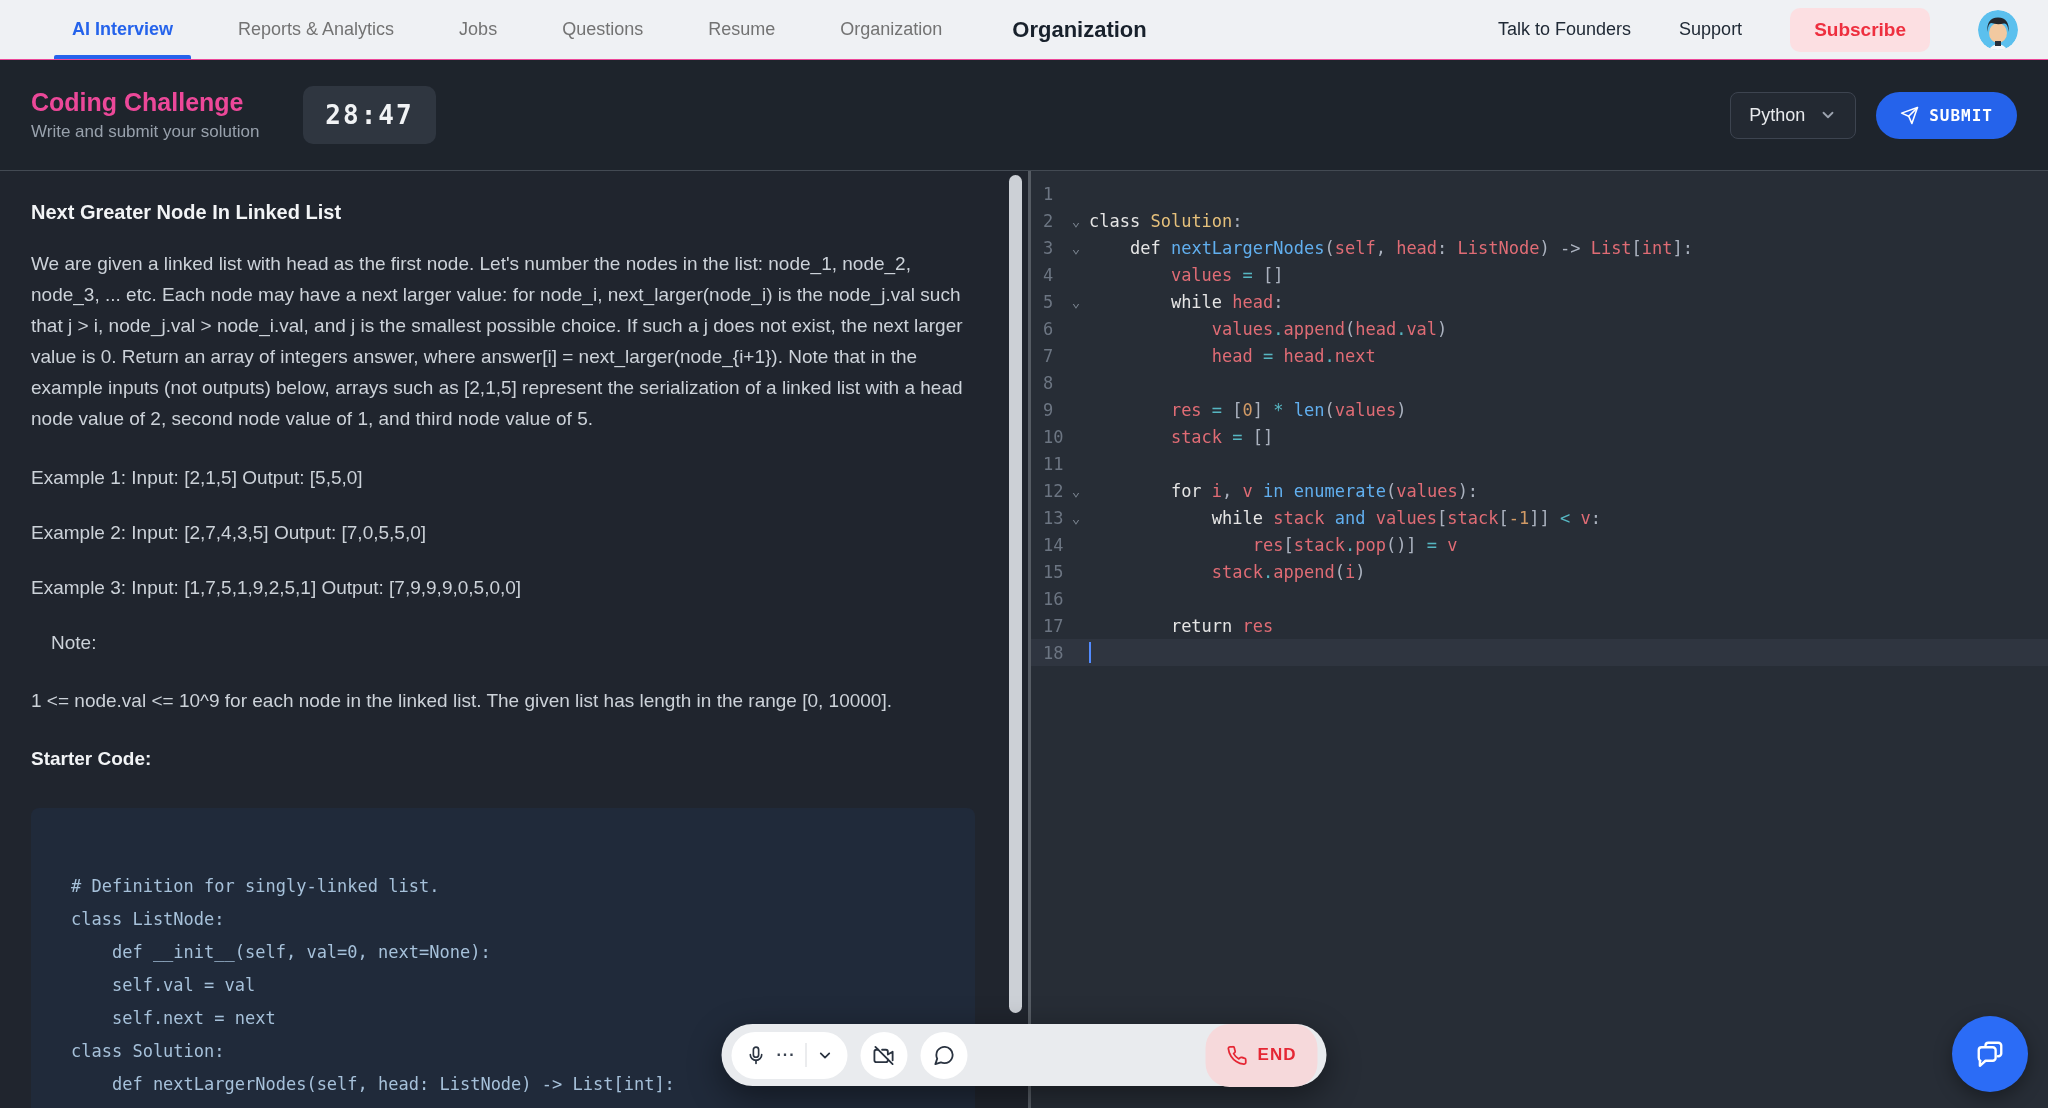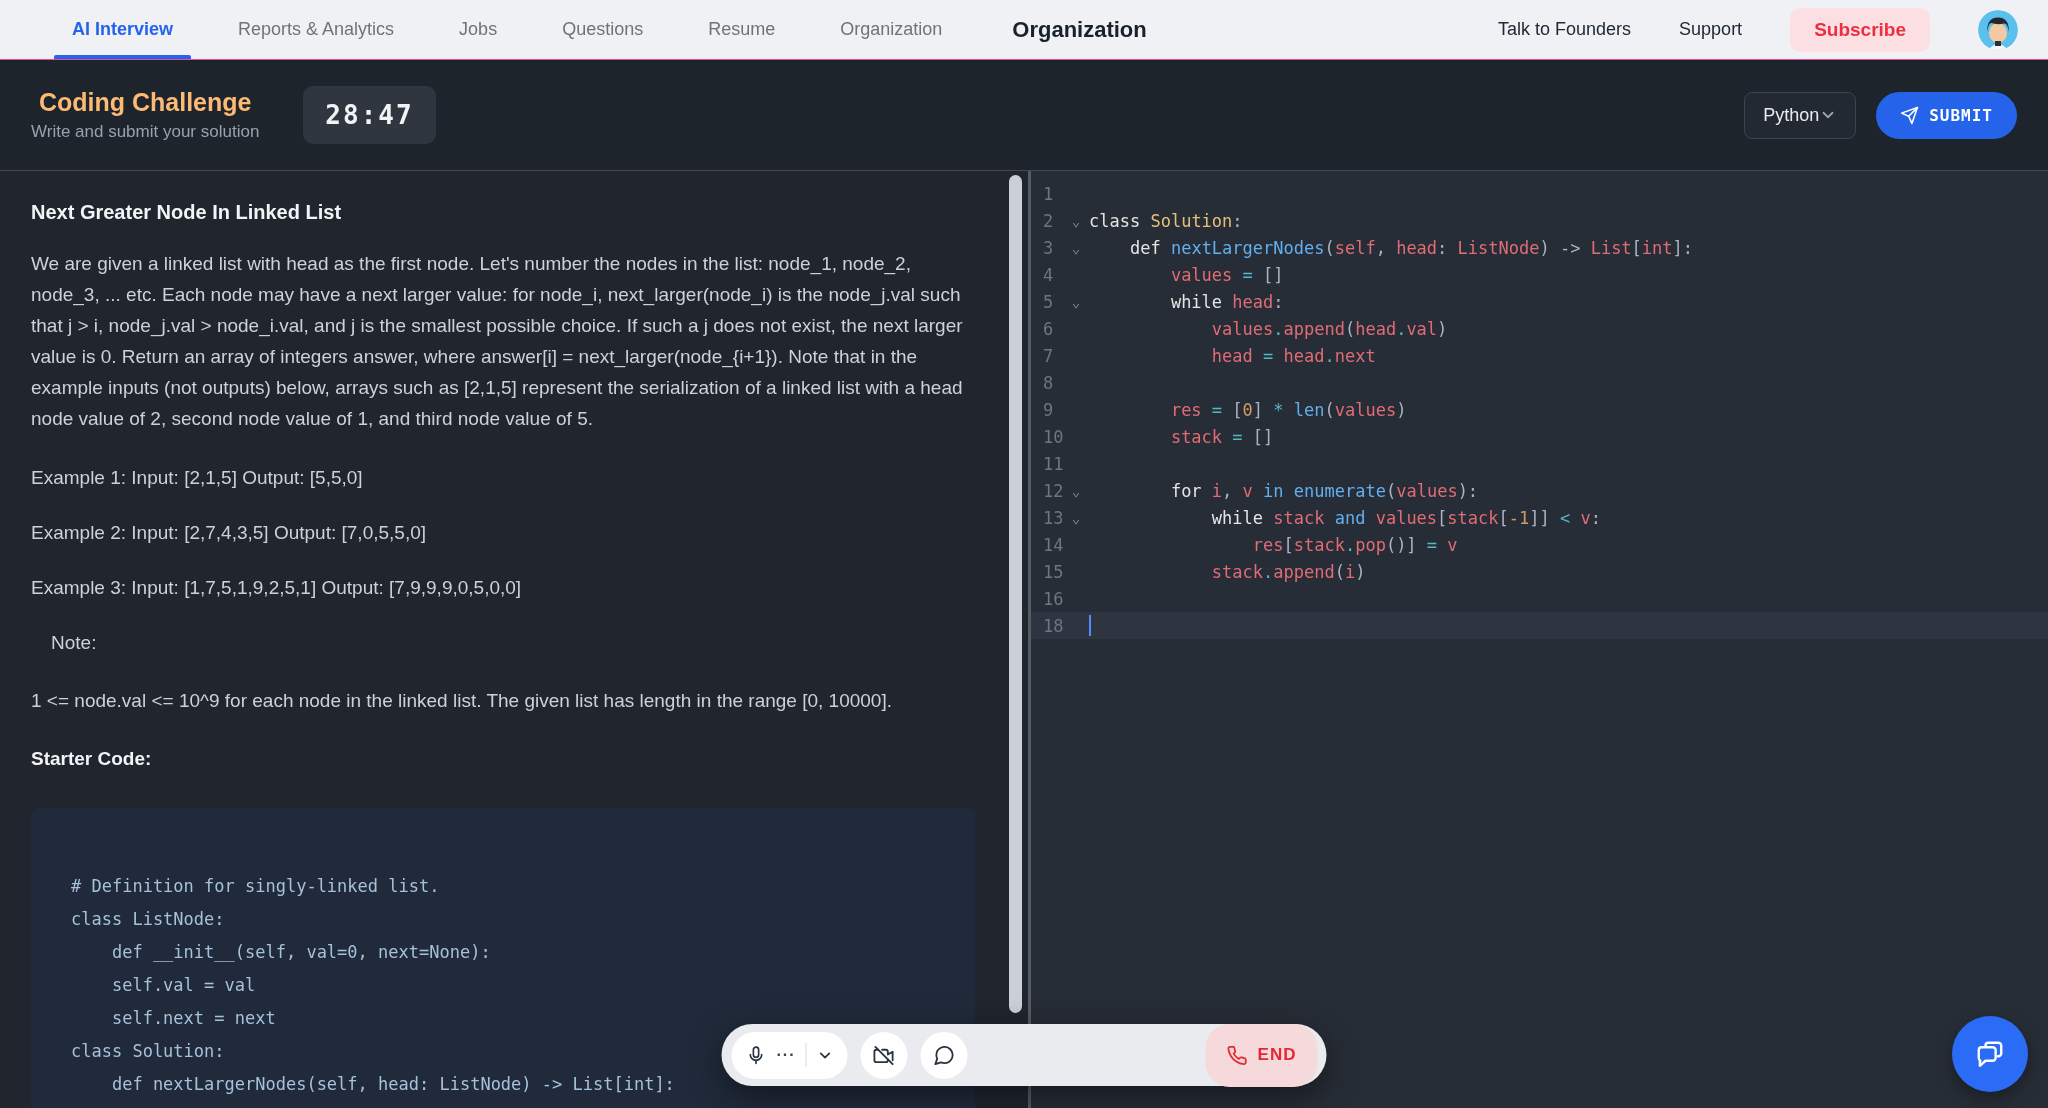--- a/index.html
+++ b/index.html
@@ -17,27 +17,27 @@
              height:4px; background:#2563eb; border-radius:2px 2px 0 0; }
   .nav-page-title { font-size:22px; font-weight:700; color:#18212c; margin-left:52px; white-space:nowrap; }
   .nav-right { margin-left:auto; display:flex; align-items:center; gap:48px; padding-right:30px; }
   .nav-link { font-size:18px; color:#202a36; white-space:nowrap; }
   .subscribe-pill { background:#fcdfe2; color:#ee2f3f; font-weight:700; font-size:19px;
              padding:11px 24px; border-radius:10px; }
   .avatar { width:40px; height:40px; border-radius:50%; overflow:hidden; flex-shrink:0; }
 
   
   .toolbar { height:110px; background:#1e242c; display:flex; align-items:center; padding:0 31px; }
-  .toolbar-title { color:#fdba74; font-size:25px; font-weight:700;text-align:center; }
+  .toolbar-title { color:#ec4899; font-size:25px; font-weight:700; }
   .toolbar-sub { color:#98a1ac; font-size:17px; margin-top:5px; }
   .timer { margin-left:44px; background:#2f3640; color:#f1f3f5;
            font-family:"DejaVu Sans Mono", monospace; font-weight:700; font-size:26px;
            padding:14px 22px; border-radius:10px; letter-spacing:2px; }
   .toolbar-right { margin-left:auto; display:flex; align-items:center; gap:20px; }
-  .lang-select { display:flex; align-items:center; border:1px solid #3d4450;
+  .lang-select { display:flex; align-items:center; gap:14px; border:1px solid #3d4450;
            background:#232932; border-radius:8px; padding:12px 18px; color:#e8eaed; font-size:18px; cursor:pointer; }
   .submit-btn { display:flex; align-items:center; gap:10px; background:#2563eb; border:none;
            border-radius:25px; padding:14px 24px; color:#ffffff; cursor:pointer;
            font-family:"DejaVu Sans Mono", monospace; font-weight:700; font-size:16px; letter-spacing:1px; }
 
   
   .main { display:flex; height:938px; border-top:1px solid #434a53; }
   .problem-panel { width:1006px; background:#20252e; padding:0 31px; overflow:hidden; color:#ccd2d9; }
   .problem-title { font-size:20px; font-weight:700; color:#f2f4f6; margin-top:30px; }
   .problem-desc { font-size:19px; line-height:31px; margin-top:24px; color:#ccd2d9; }
@@ -247,20 +247,25 @@
         <div class="code-line">
           <span class="ln">15</span>
           <span class="fold"></span>
           <span class="code"><span class="tk-pl">            </span><span class="tk-var">stack</span><span class="tk-op">.</span><span class="tk-var">append</span><span class="tk-pl">(</span><span class="tk-var">i</span><span class="tk-pl">)</span></span>
         </div>
         <div class="code-line">
           <span class="ln">16</span>
           <span class="fold"></span>
           <span class="code"></span>
         </div>
+        <div class="code-line">
+          <span class="ln">17</span>
+          <span class="fold"></span>
+          <span class="code"><span class="tk-pl">        </span><span class="tk-kw">return</span><span class="tk-pl"> </span><span class="tk-var">res</span></span>
+        </div>
         <div class="code-line active">
           <span class="ln">18</span>
           <span class="fold"></span>
           <span class="code"><span class="cursor"></span></span>
         </div>
       </div>
   </div>
 </div>
 
 <div class="control-bar">

